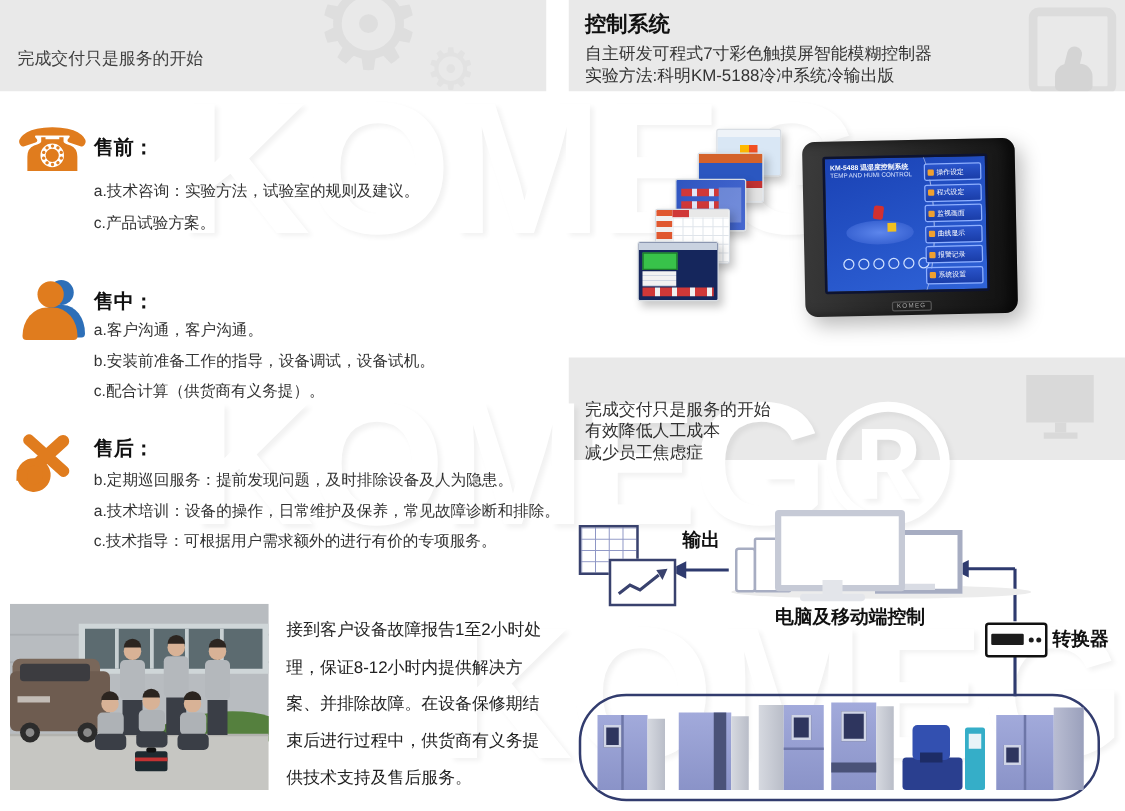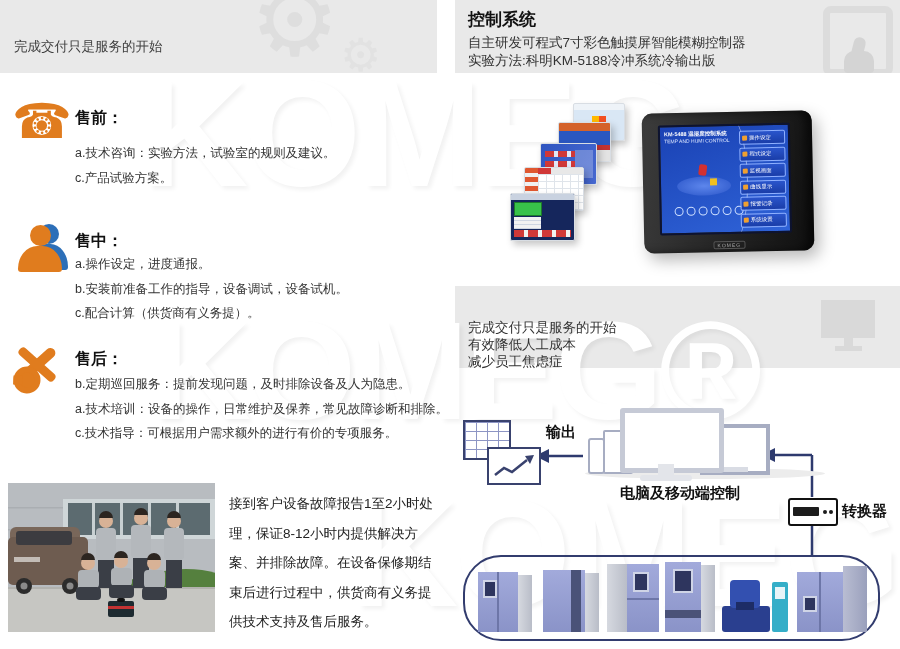--- a/index.html
+++ b/index.html
@@ -142,21 +142,21 @@
   </div>
 
   <div class="abs person z2" style="left:12px;top:224px;">
     <div class="p-sh-head"></div>
       <div class="p-sh-body"></div>
       <div class="p-head"></div>
       <div class="p-body"></div>
   </div>
   <div class="abs sec-title z2" style="left:75px;top:231px;">售中：</div>
   <div class="abs sec-list z2" style="left:75px;top:252px;">
-    <div>a.操作设定，进度通报。</div>
+    <div>a.客户沟通，客户沟通。</div>
     <div>b.安装前准备工作的指导，设备调试，设备试机。</div>
     <div>c.配合计算（供货商有义务提）。</div>
   </div>
 
   <div class="abs tools z2" style="left:10px;top:340px;">
     <div class="t-bar1">
         <div class="t-head" style="left:-8px;top:-4px;"></div>
         <div class="t-notch" style="left:-6px;top:-1px;"></div>
       </div>
     <div class="t-bar2"></div>

